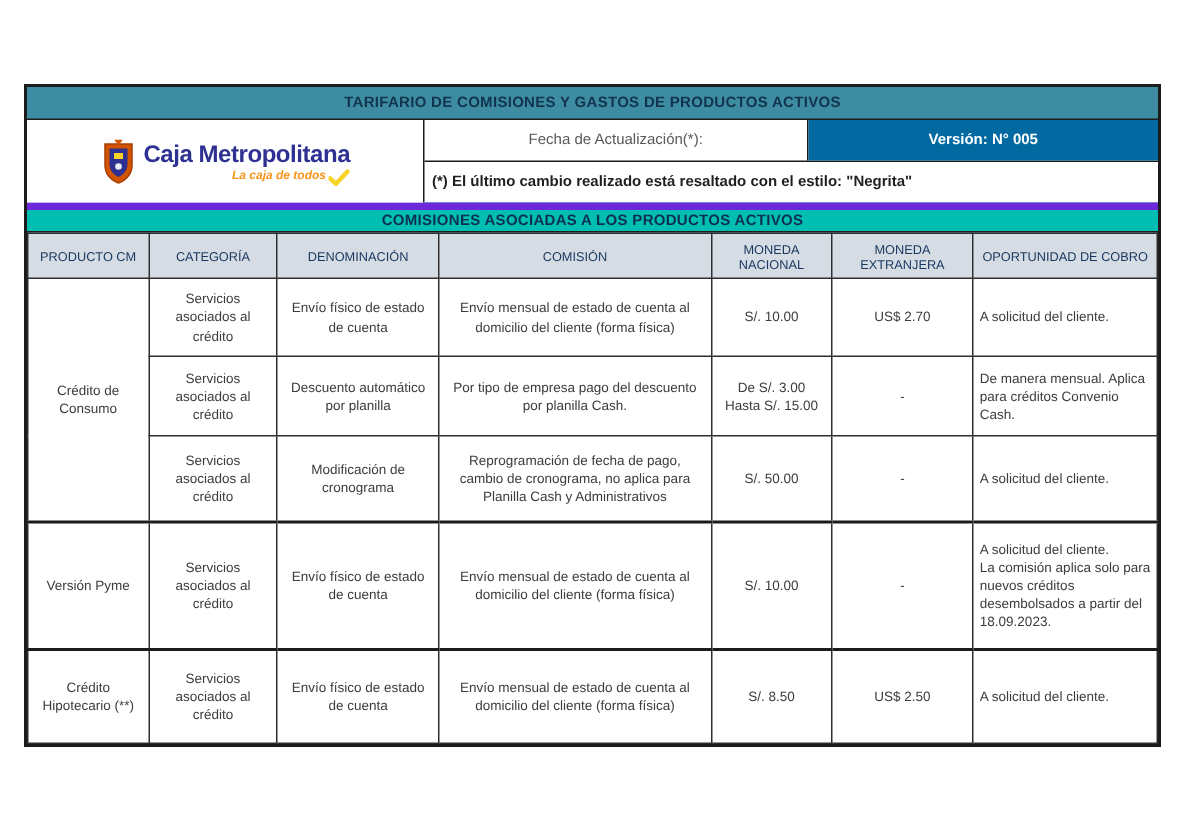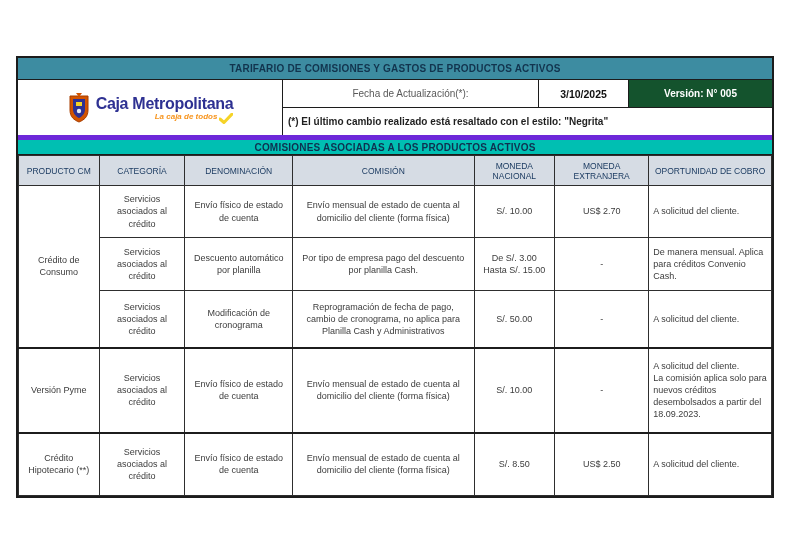--- a/index.html
+++ b/index.html
@@ -19,21 +19,21 @@
   .logo-tagline-row { display:flex; justify-content:flex-end; align-items:center; gap:2px; margin-top:-1px; }
   .logo-tagline { font-size:8px; font-weight:bold; font-style:italic; color:#f7941d; }
   .check { width:14px; height:11px; margin-bottom:-4px; }
 
   .info-right { flex:1; display:flex; flex-direction:column; }
   .info-top { display:flex; height:28px; border-bottom:1px solid #1c1c1c; }
   .fecha-label { flex:0 0 256px; border-right:1px solid #1c1c1c; display:flex; align-items:center; justify-content:center;
                  font-size:10px; color:#595959; }
   .fecha-value { flex:0 0 90px; border-right:1px solid #1c1c1c; display:flex; align-items:center; justify-content:center;
                  font-size:10.5px; font-weight:bold; color:#111; }
-  .version-cell { flex:1; background:#14532d; display:flex; align-items:center; justify-content:center;
+  .version-cell { flex:1; background:#0369a1; display:flex; align-items:center; justify-content:center;
                   font-size:10px; font-weight:bold; color:#ffffff; }
   .info-note { flex:1; display:flex; align-items:center; padding-left:5px;
                font-size:10px; font-weight:bold; color:#1f1f1f; }
 
   .section-band { height:20px; background:#00bfb2; border-top:5px solid #6d28d9; border-bottom:1px solid #1c1c1c;
                   display:flex; align-items:center; justify-content:center;
                   font-size:10px; font-weight:bold; color:#0e3050; letter-spacing:.2px; }
 
   table { width:100%; border-collapse:collapse; table-layout:fixed; }
   th, td { border:1px solid #2e2e2e; vertical-align:middle; }
@@ -69,21 +69,20 @@
             <svg class="check" viewBox="0 0 14 11">
               <polyline points="1,6 5,9.5 13,1" fill="none" stroke="#f5d327" stroke-width="3" stroke-linecap="round" stroke-linejoin="round"></polyline>
             </svg>
           </div>
         </div>
       </div>
     </div>
     <div class="info-right">
       <div class="info-top">
         <div class="fecha-label">Fecha de Actualización(*):</div>
-        <div class="fecha-value">3/10/2025</div>
         <div class="version-cell">Versión: N° 005</div>
       </div>
       <div class="info-note">(*) El último cambio realizado está resaltado con el estilo: "Negrita"</div>
     </div>
   </div>
 
   <div class="section-band">
     <span>COMISIONES ASOCIADAS A LOS PRODUCTOS ACTIVOS</span>
   </div>
 

